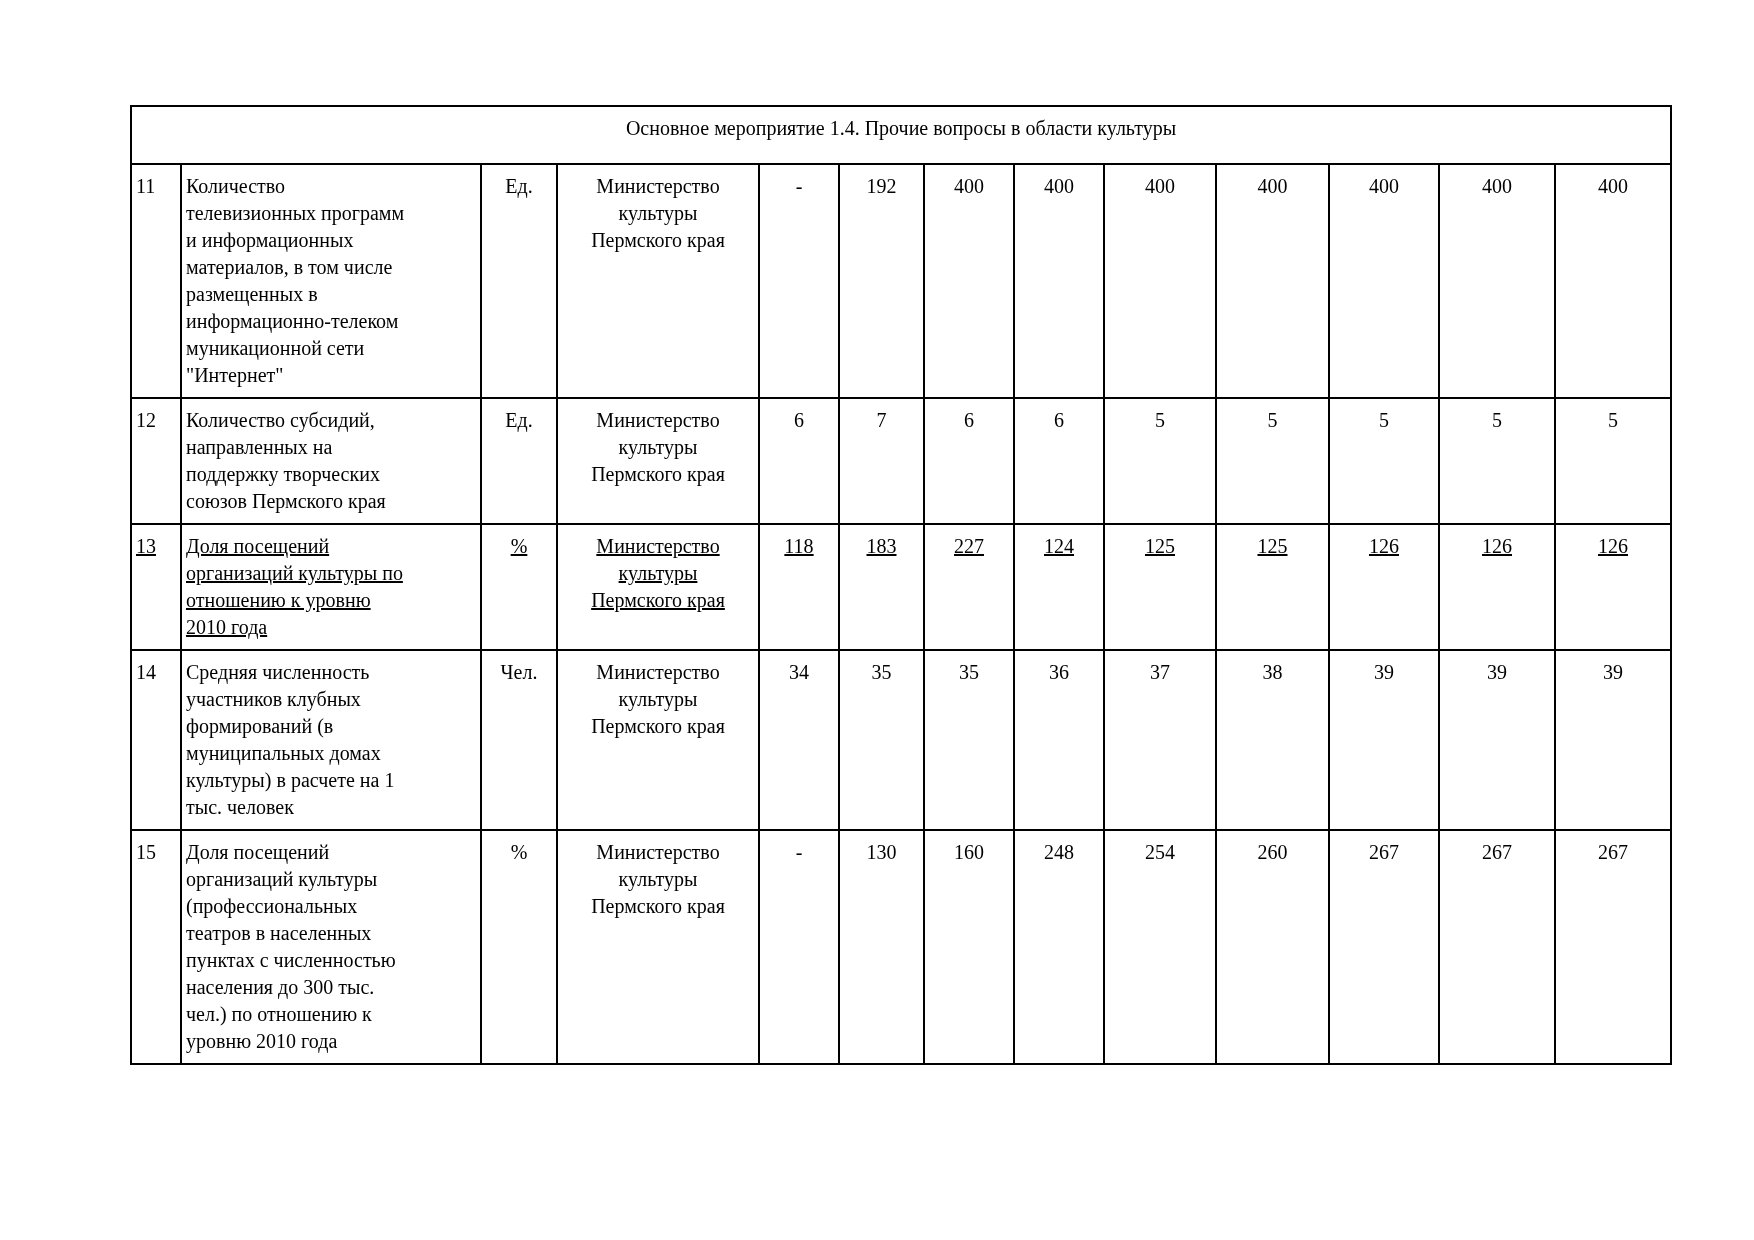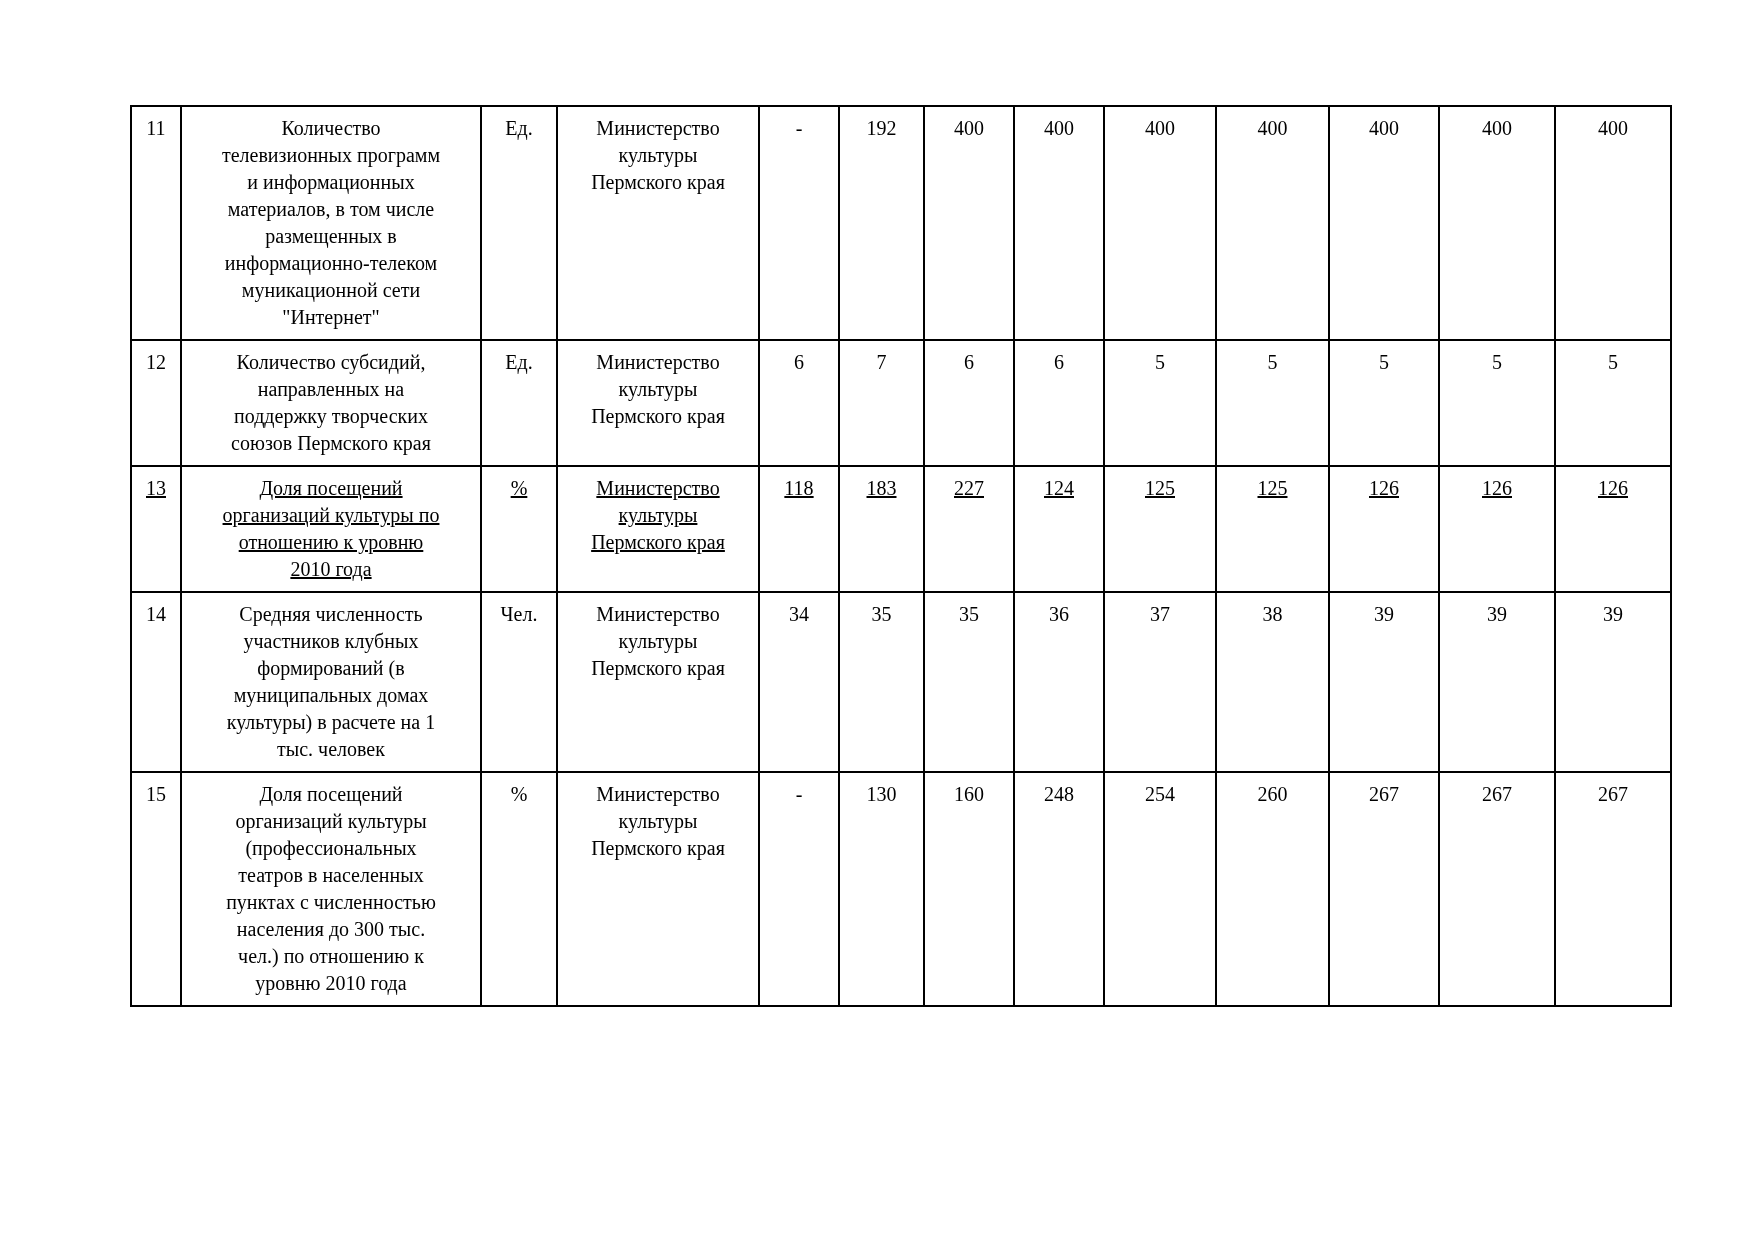--- a/index.html
+++ b/index.html
@@ -32,25 +32,24 @@
     white-space: pre-line;
     overflow: hidden;
   }
   td.cell-title {
     text-align: center;
     vertical-align: middle;
     padding: 4px 6px;
     height: 40px;
   }
   td.cell-num {
-    text-align: center;
     vertical-align: middle;
   }
   td.cell-indicator {
-    text-align: center;
+    text-align: left;
     padding-left: 9px;
     padding-right: 6px;
   }
   td.cell-unit,
   td.cell-exec,
   td.cell-val {
     text-align: center;
   }
   tr.r11 { height: 224px; }
   tr.r12 { height: 124px; }
@@ -72,20 +71,23 @@
         <col style="width:85px">
         <col style="width:90px">
         <col style="width:90px">
       <col style="width:112px">
         <col style="width:113px">
         <col style="width:110px">
         <col style="width:116px">
         <col style="width:116px">
     </colgroup>
     <tbody>
+      <tr>
+        <td class="cell-title" colspan="13">Основное мероприятие 1.4. Прочие вопросы в области культуры</td>
+      </tr>
 
       <tr class="r11">
         <td class="cell-num">11</td>
         <td class="cell-indicator">Количество
 телевизионных программ
 и информационных
 материалов, в том числе
 размещенных в
 информационно-телеком
 муникационной сети

